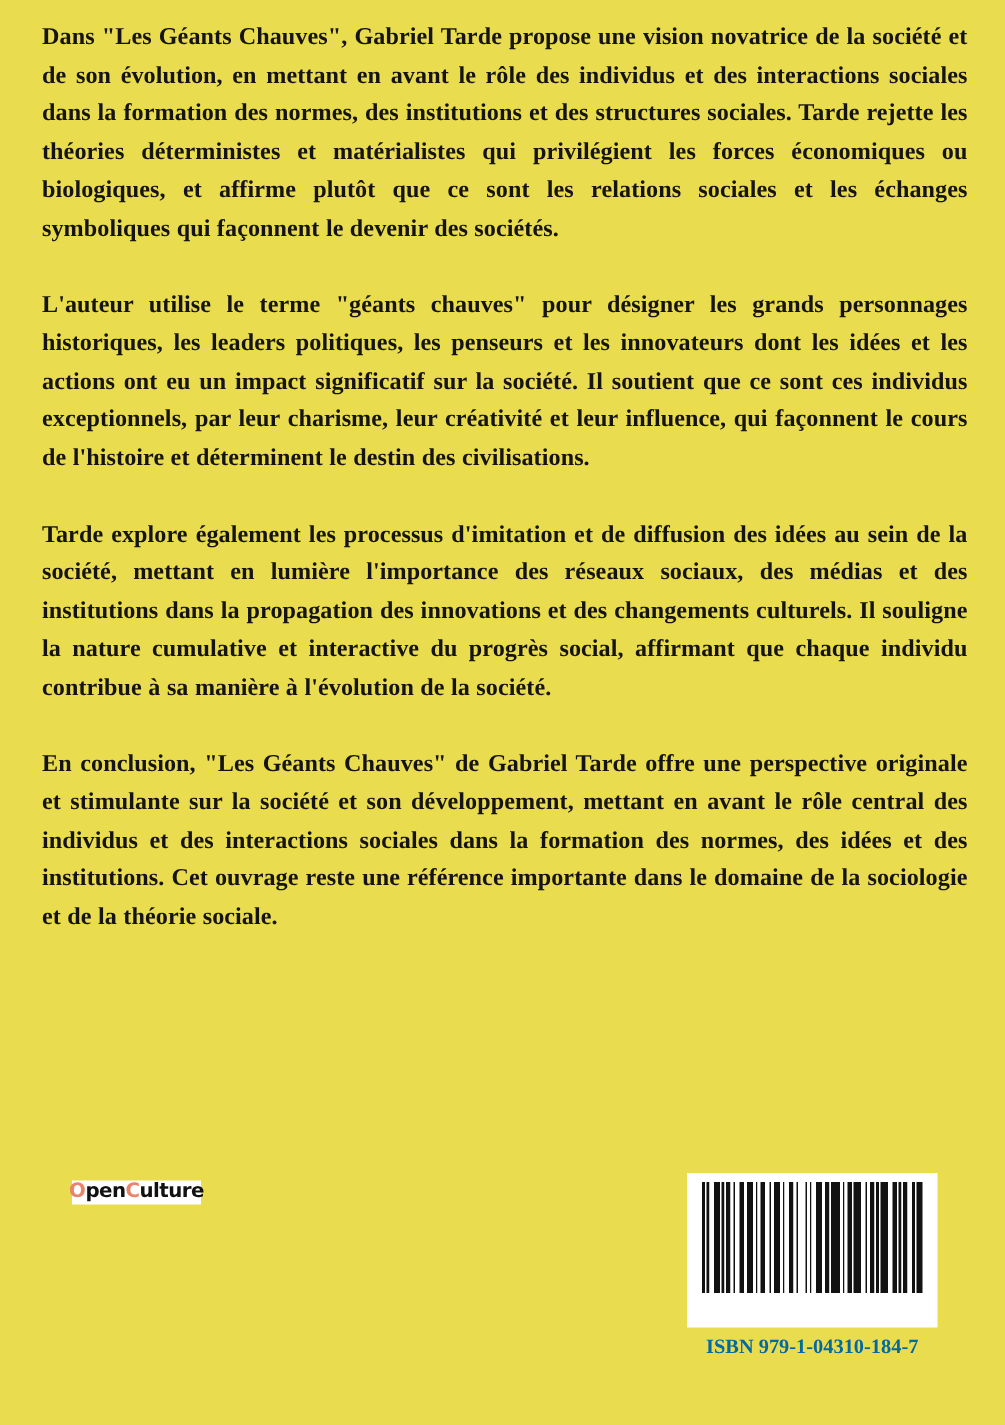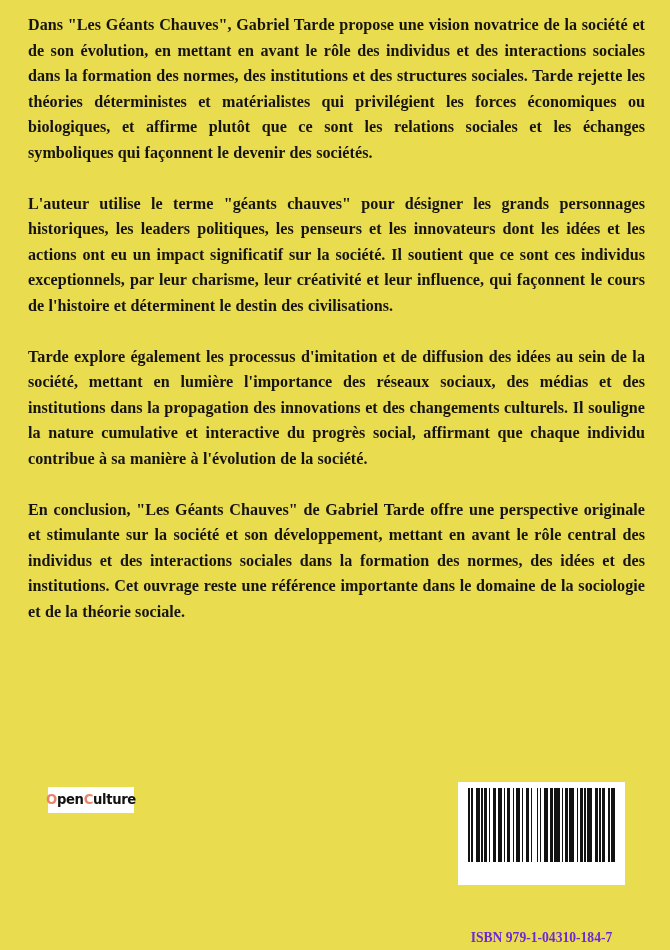--- a/index.html
+++ b/index.html
@@ -60,21 +60,21 @@
     line-height: 16px;
     white-space: nowrap;
   }
 
   
   .logo-box {
     position: absolute;
     left: 48px;
     top: 787px;
     width: 86px;
-    height: 26px;
+    height: 16px;
     background: #ffffff;
     display: flex;
     align-items: center;
     justify-content: center;
     text-align: right;
   }
   .logo-text {
     font-family: "DejaVu Sans", "Liberation Sans", sans-serif;
     font-weight: bold;
     font-size: 13.2px;
@@ -126,24 +126,23 @@
   }
 
   .isbn-line {
     position: absolute;
     left: 458px;
     top: 890px;
     width: 167px;
     text-align: center;
     font-size: 13.6px;
     font-weight: bold;
-    color: #6d28d9;
+    color: #0369a1;
     line-height: 16px;
     white-space: nowrap;
-    margin-top: 40px;
   }
 </style>
 </head>
 <body>
 
 <div class="page">
 
   <div class="blurb">
     <p>Dans "Les Géants Chauves", Gabriel Tarde propose une vision novatrice de la société et de son évolution, en mettant en avant le rôle des individus et des interactions sociales dans la formation des normes, des institutions et des structures sociales. Tarde rejette les théories déterministes et matérialistes qui privilégient les forces économiques ou biologiques, et affirme plutôt que ce sont les relations sociales et les échanges symboliques qui façonnent le devenir des sociétés.</p>
     <p>L'auteur utilise le terme "géants chauves" pour désigner les grands personnages historiques, les leaders politiques, les penseurs et les innovateurs dont les idées et les actions ont eu un impact significatif sur la société. Il soutient que ce sont ces individus exceptionnels, par leur charisme, leur créativité et leur influence, qui façonnent le cours de l'histoire et déterminent le destin des civilisations.</p>

